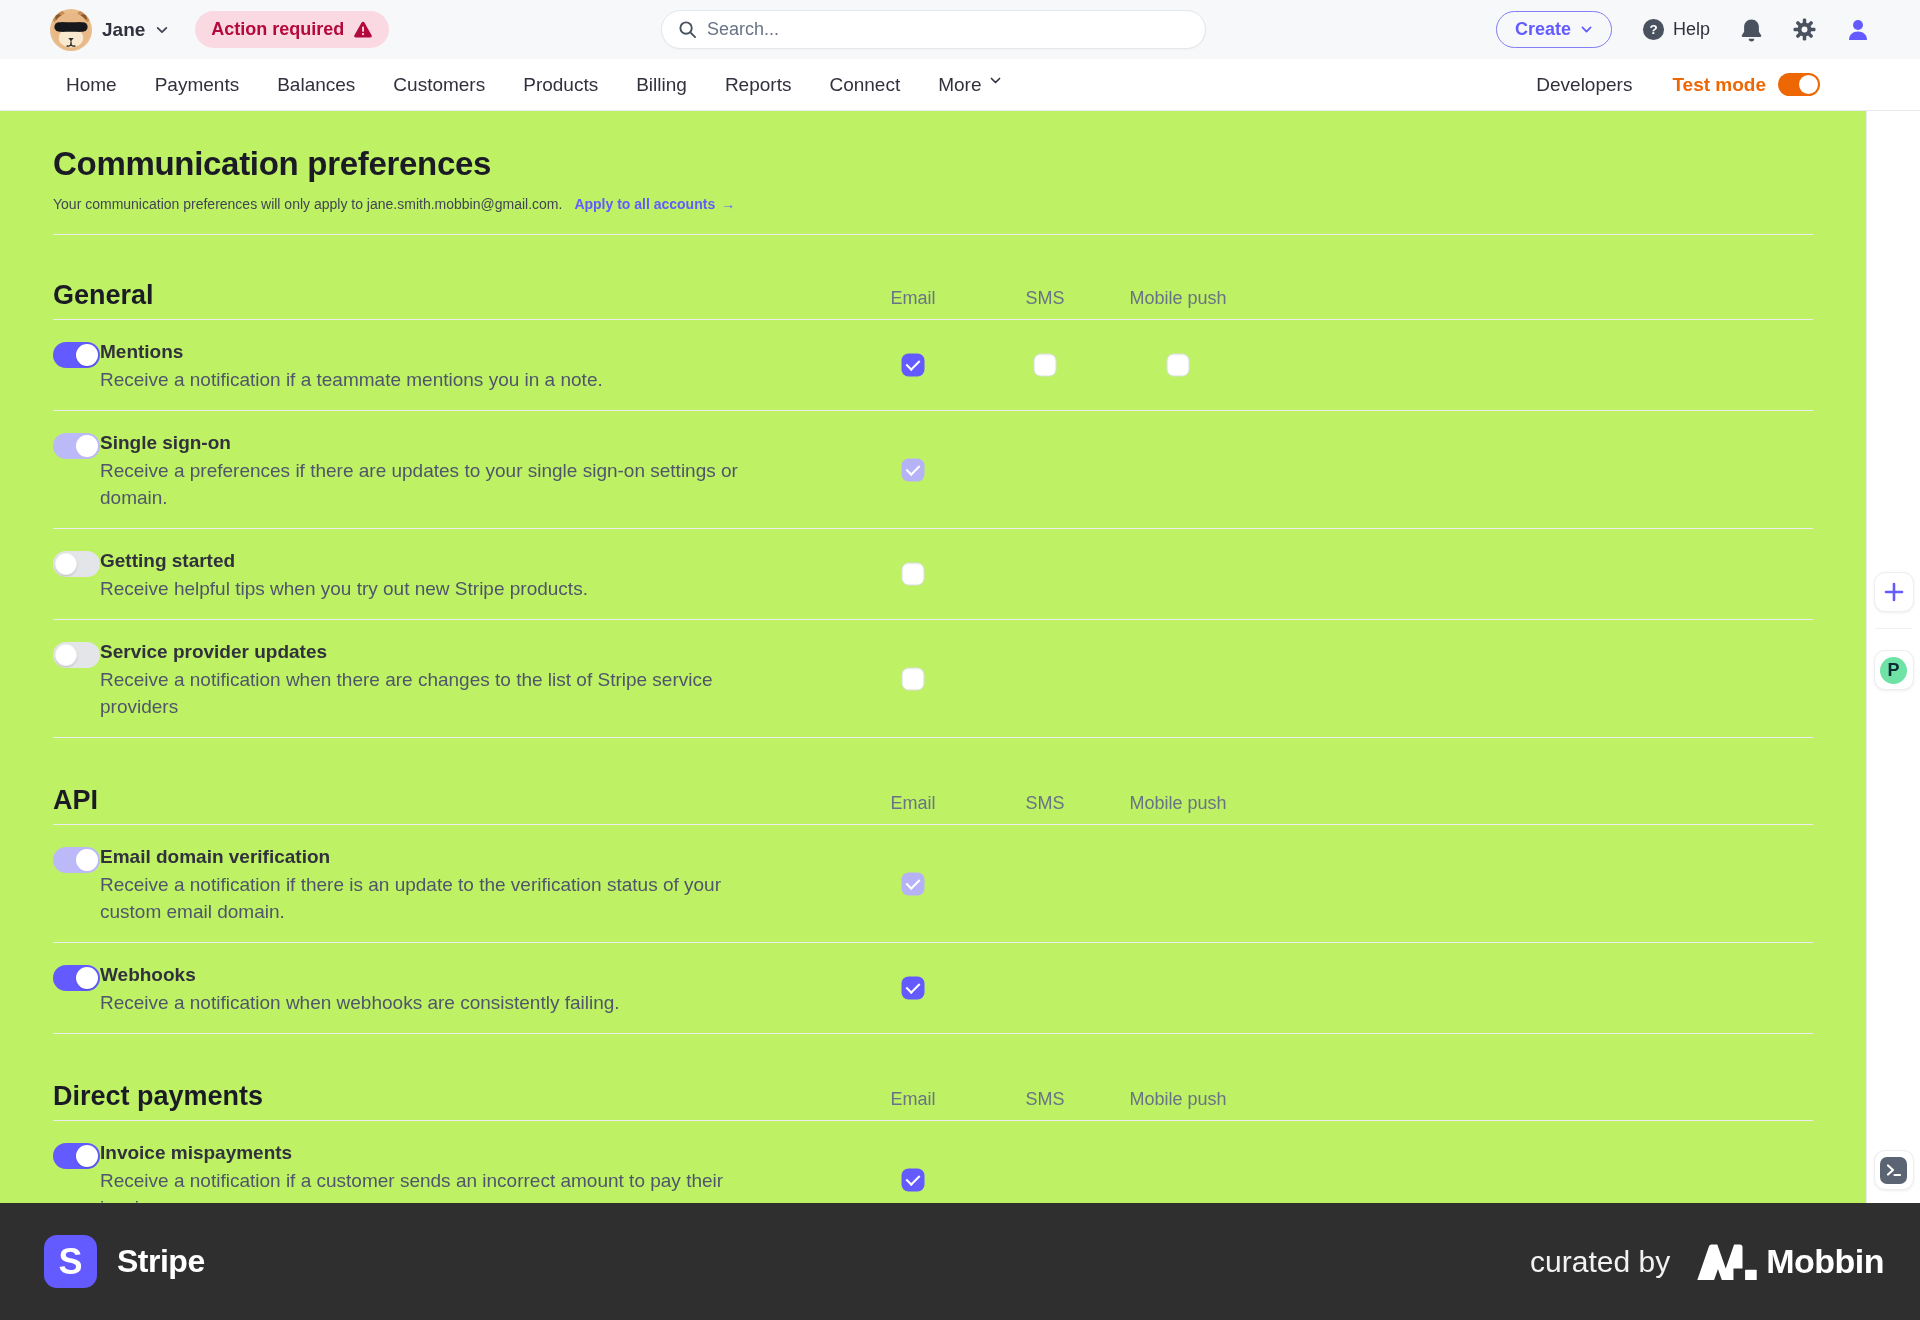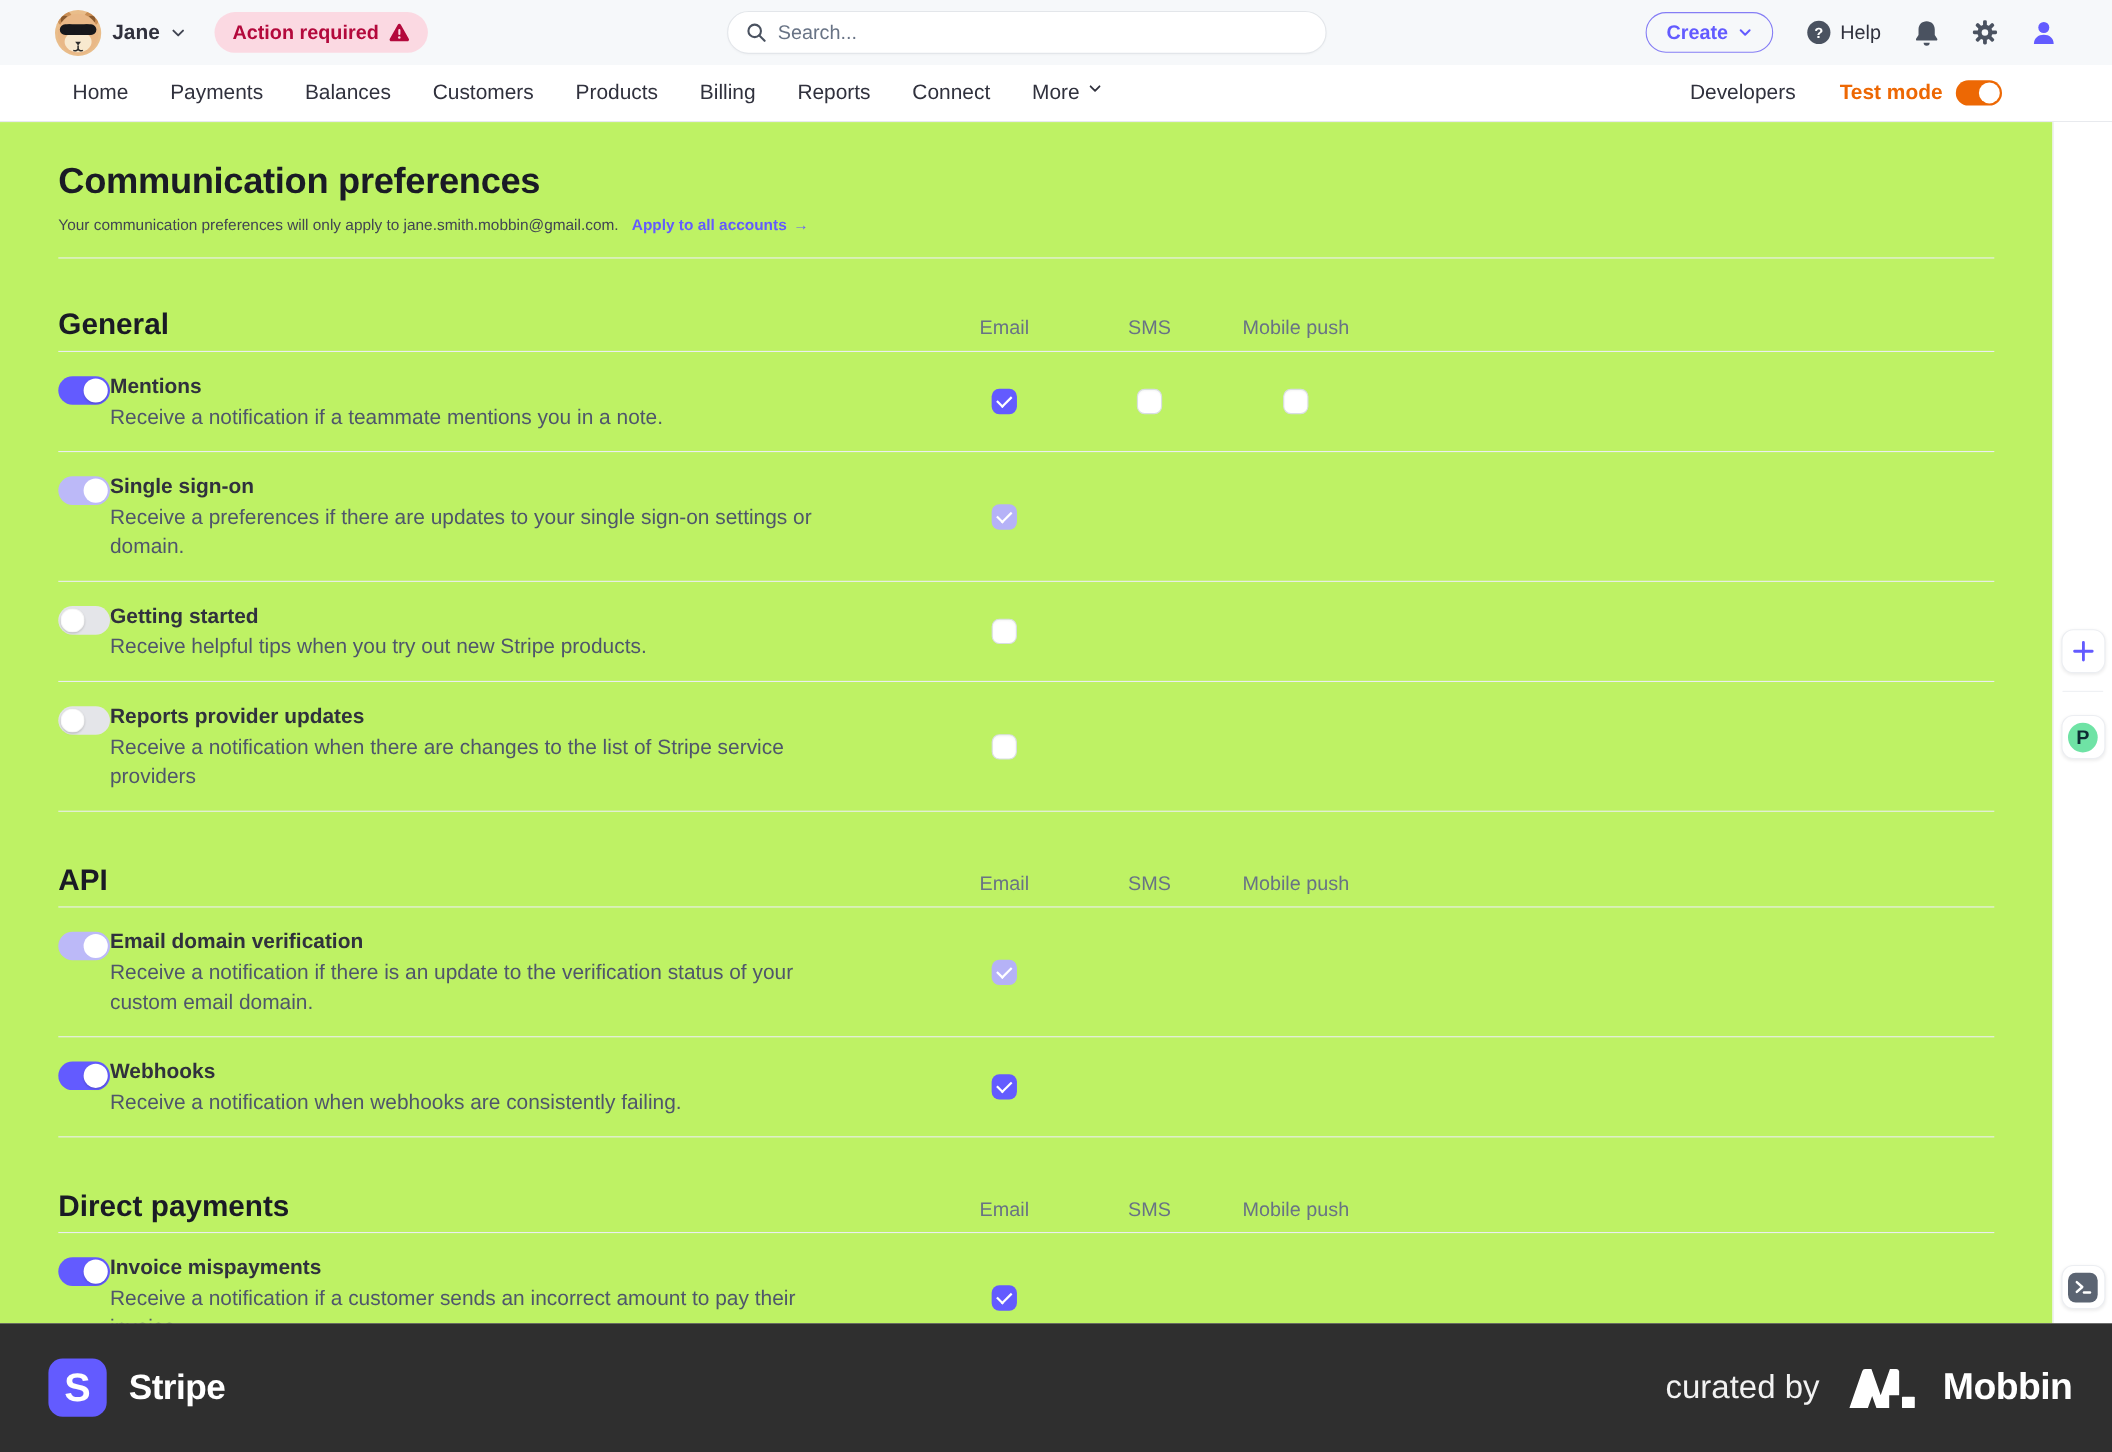--- a/index.html
+++ b/index.html
@@ -106,21 +106,21 @@
 
   
   .footer { position:absolute; left:0; bottom:0; width:1920px; height:117px; background:#2f2f2f;
     display:flex; align-items:center; padding:0 36px 0 44px; }
   .stripe-brand { display:flex; align-items:center; gap:20px; }
   .stripe-mark { width:53px; height:53px; border-radius:13px; background:#635bff; color:#fff;
     font-size:36px; font-weight:700; display:flex; align-items:center; justify-content:center; }
   .stripe-name { color:#fff; font-size:32px; font-weight:700; letter-spacing:-0.5px; }
   .footer-right { margin-left:auto; display:flex; align-items:center; gap:26px;justify-content:center; }
   .curated { color:#f2f2f2; font-size:30px; }
-  .mobbin-wrap { display:flex; align-items:center; gap:24px; }
+  .mobbin-wrap { display:flex; align-items:center; gap:8px; }
   .mobbin-name { color:#fff; font-size:34px; font-weight:700; letter-spacing:-0.5px; }
 
   svg { display:block; }
 </style>
 </head>
 <body>
 
 <div class="viewport">
 
   <header class="topbar">
@@ -279,21 +279,21 @@
                 <div class="row-label">Getting started</div>
                 <div class="row-desc">Receive helpful tips when you try out new Stripe products.</div>
               </div>
               <div class="checkbox unchecked col-email"></div>
             </div>
             <div class="row">
               <div class="toggle off">
                 <div class="knob"></div>
               </div>
               <div class="row-text">
-                <div class="row-label">Reports provider updates</div>
+                <div class="row-label">Service provider updates</div>
                 <div class="row-desc">Receive a notification when there are changes to the list of Stripe service providers</div>
               </div>
               <div class="checkbox unchecked col-email"></div>
             </div>
           </section>
           <section class="section">
             <div class="section-head">
               <h2 class="section-title">API</h2>
               <span class="colhead col-email">Email</span>
               <span class="colhead col-sms">SMS</span>

